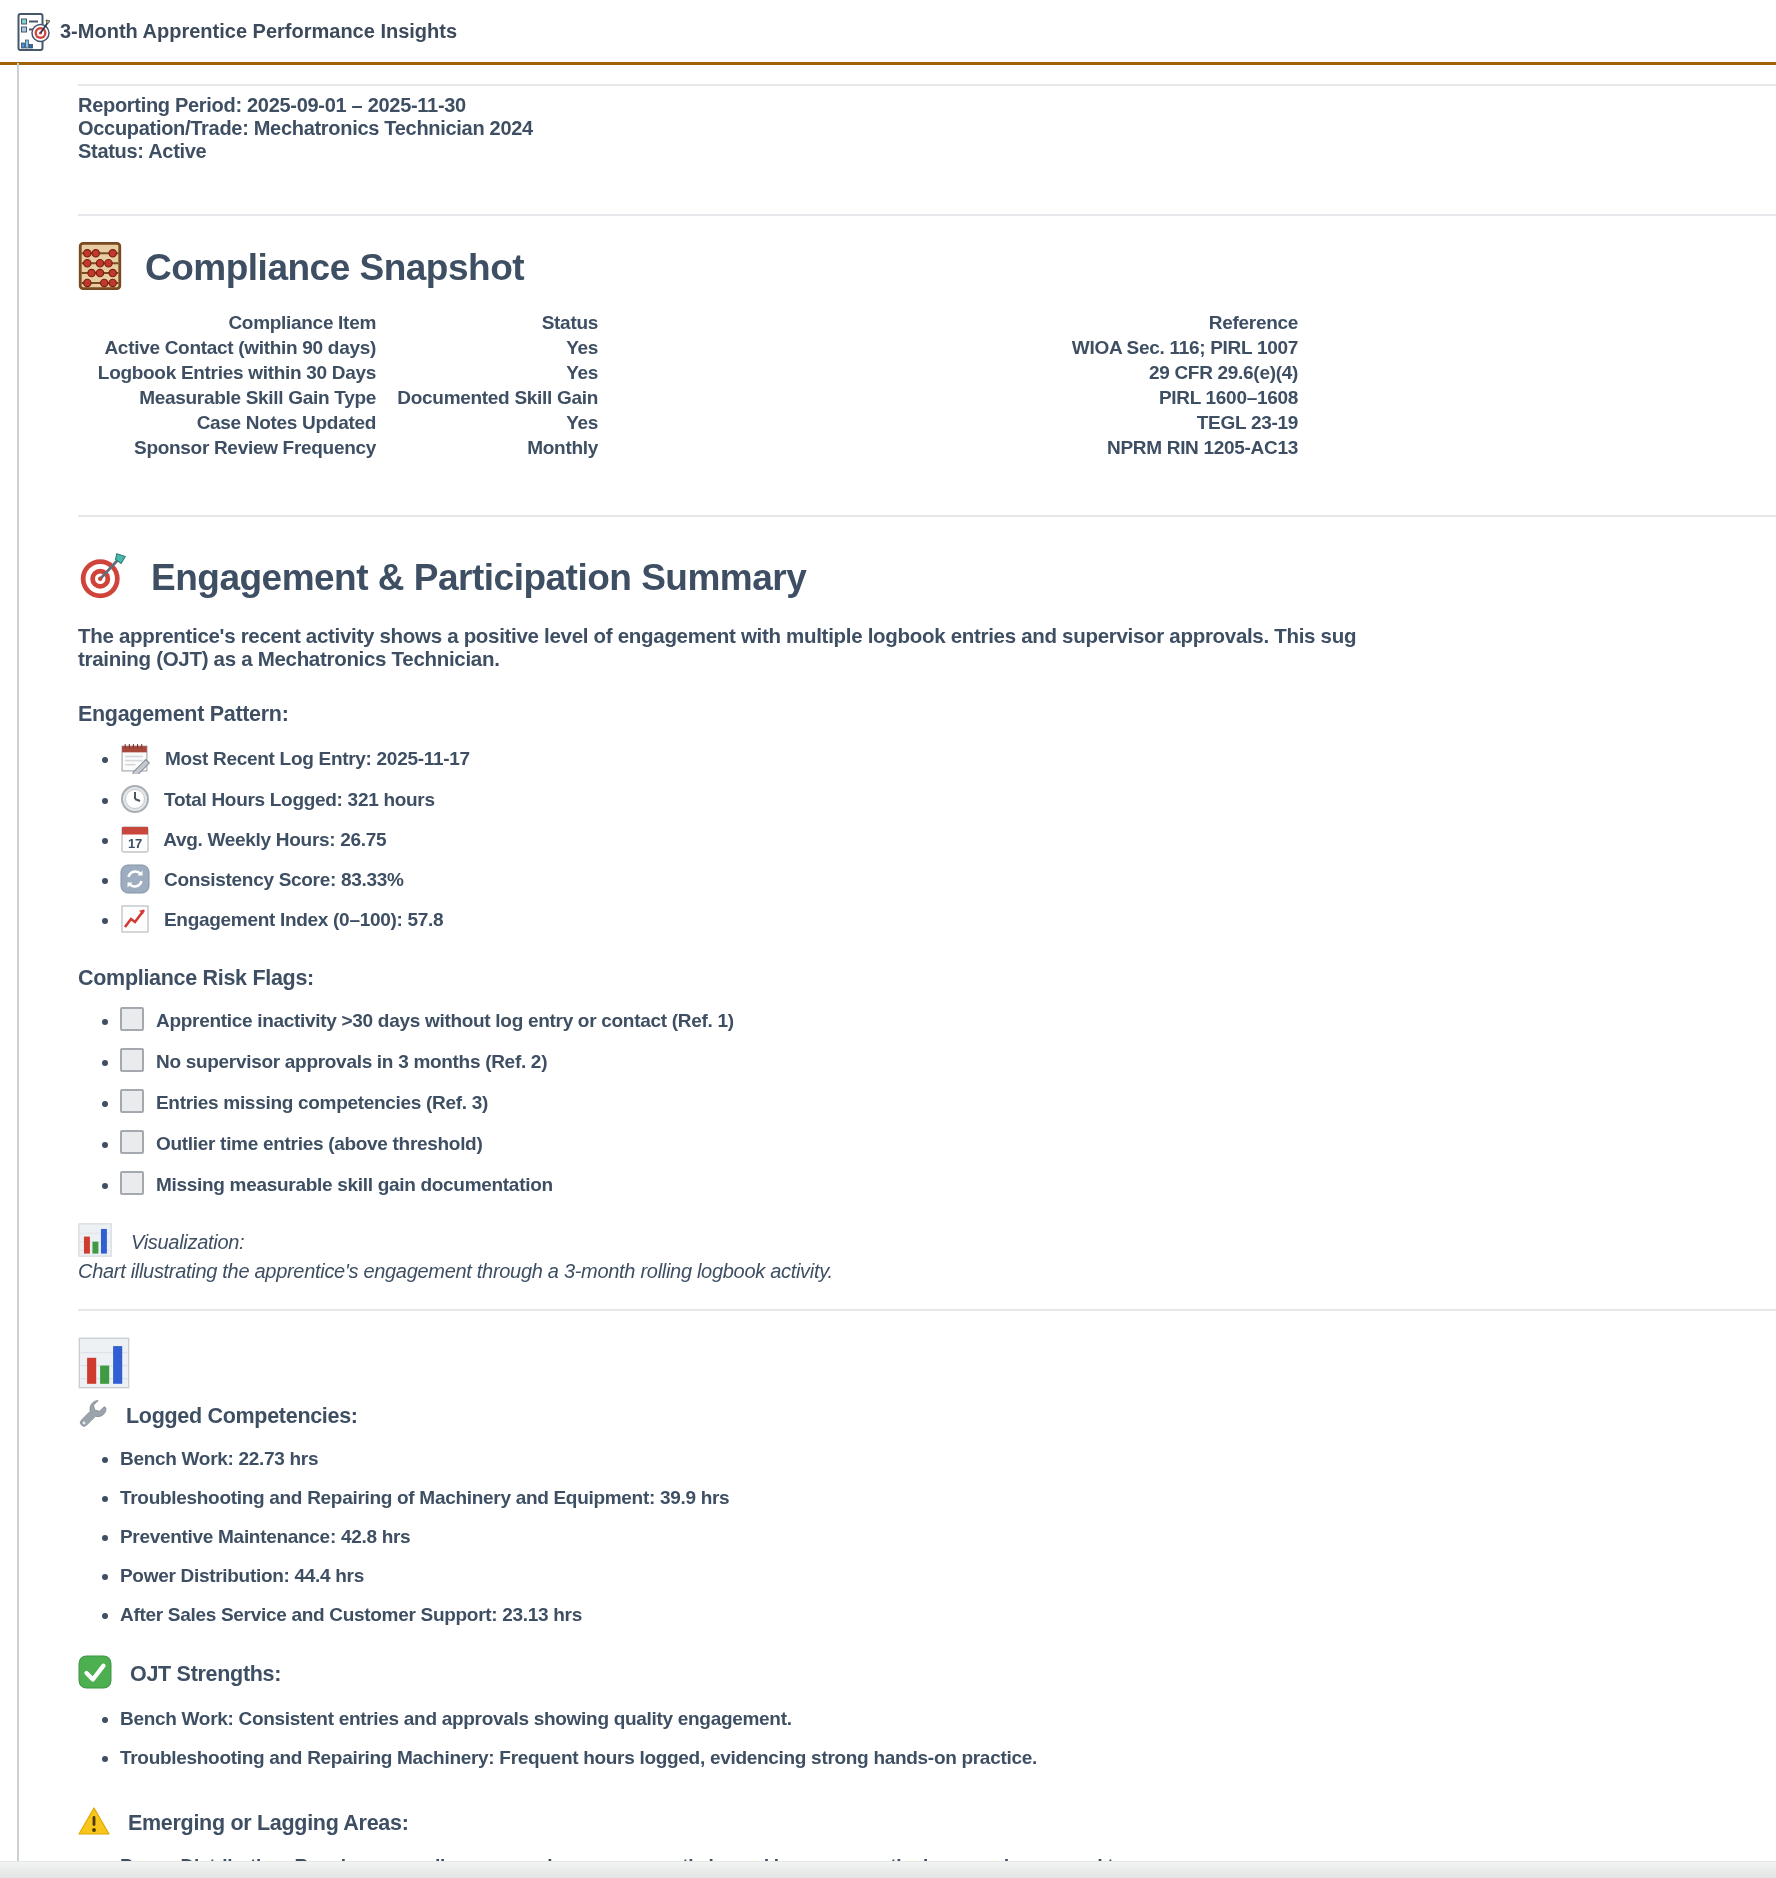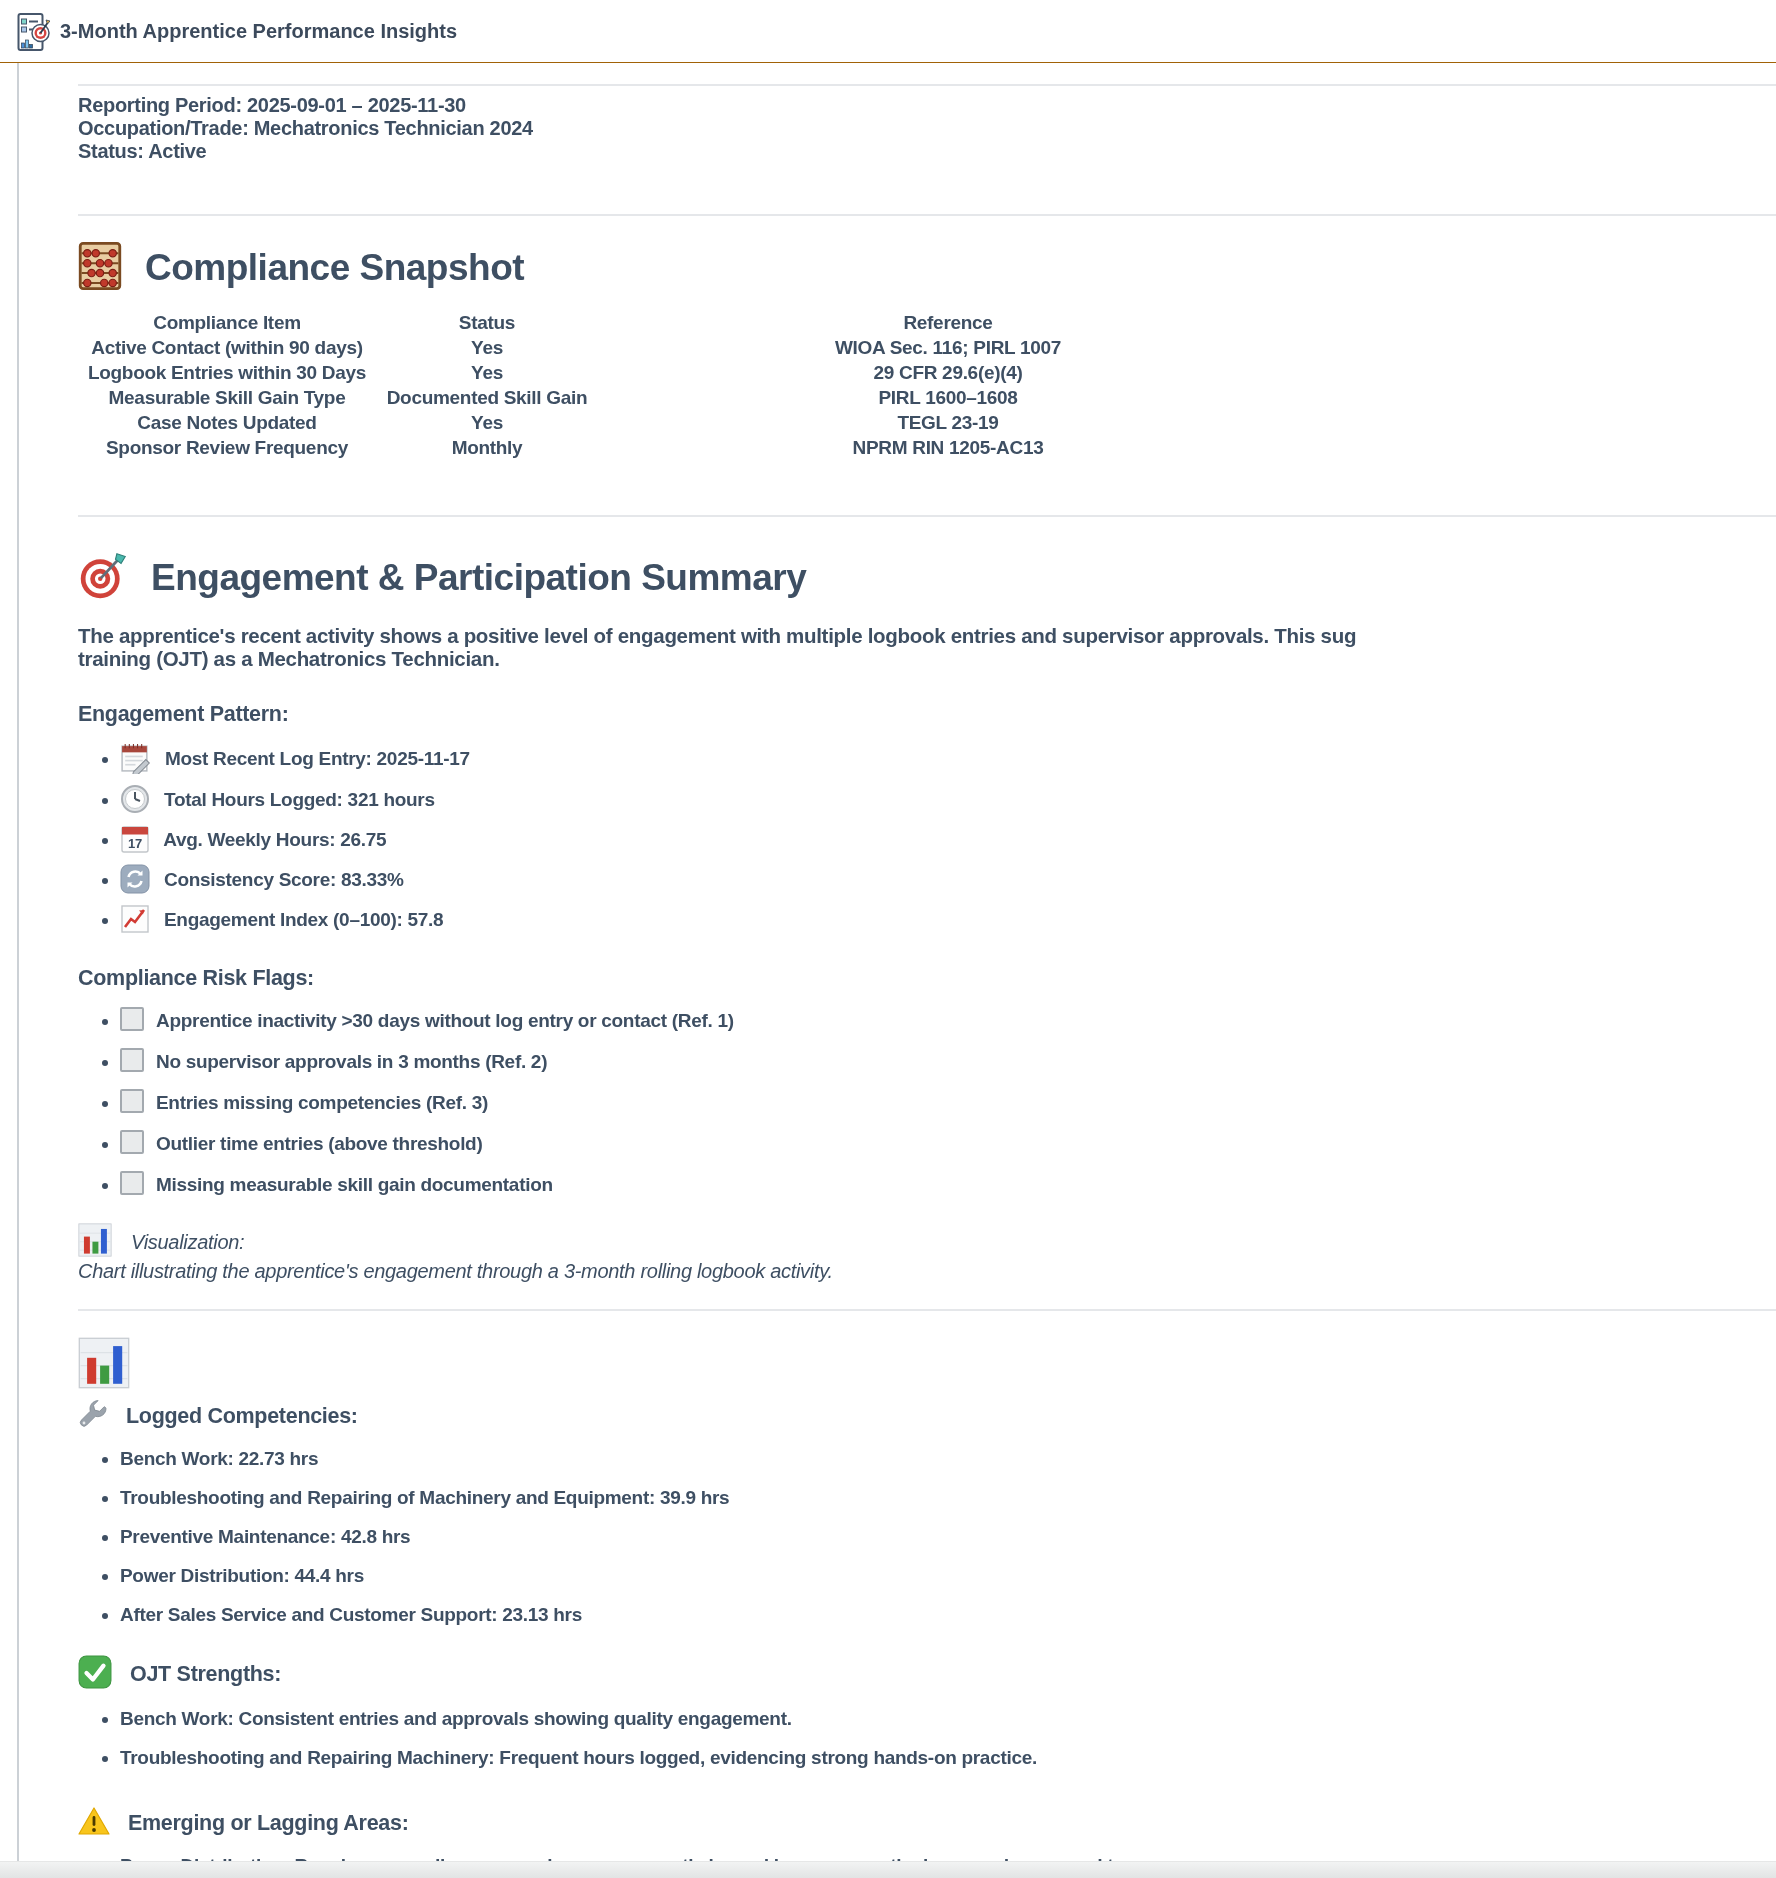--- a/index.html
+++ b/index.html
@@ -4,21 +4,21 @@
 <style>
   html,body{margin:0;padding:0;}
   body{
     width:1776px;height:1878px;overflow:hidden;background:#fff;
     font-family:"Liberation Sans","DejaVu Sans",sans-serif;
     color:#3e4f63;letter-spacing:-0.3px;
   }
   
   .titlebar{
     position:absolute;top:0;left:0;right:0;height:62px;background:#fff;
-    border-bottom:1px solid #a16207;display:flex;align-items:center;
+    border-bottom:3px solid #a16207;display:flex;align-items:center;
   }
   .titlebar .app-ic{margin:4px 10px 0 17px;display:inline-flex;}
   .titlebar h1{
     font-size:20px;font-weight:600;color:#3c4a5c;margin:0;letter-spacing:0;
   }
   
   .vborder{position:absolute;top:63px;bottom:0;left:17px;width:2px;background:#ccd1d6;}
   .content{
     position:absolute;top:62px;left:19px;right:0;bottom:16px;overflow:hidden;margin-left:32px;
   }
@@ -32,21 +32,21 @@
   .meta{margin-top:8px;font-size:20px;line-height:23px;}
   
   h2{
     font-size:37px;line-height:44px;margin:28px 0 0 0;color:#3e4f63;
     display:flex;align-items:center;gap:14px;letter-spacing:-0.5px;
   }
   h3{font-size:21.5px;margin:0;color:#3e4f63;display:flex;align-items:center;gap:9px;}
   
   table{border-collapse:collapse;margin-top:18px;table-layout:fixed;}
   td,th{
-    text-align:center;font-size:19px;font-weight:bold;padding:0;line-height:25px;
+    text-align:right;font-size:19px;font-weight:bold;padding:0;line-height:25px;
     white-space:nowrap;vertical-align:top;
   }
   .c1{width:298px;} .c2{width:222px;} .c3{width:700px;}
   
   .summary{margin-top:22px;font-size:20.5px;line-height:22.5px;}
   .clip-line{white-space:nowrap;}
   .pattern-head{margin-top:32px;}
   
   ul{margin:16px 0 0 0;padding-left:42px;}
   li{font-size:19px;margin:15px 0;line-height:24px;}

